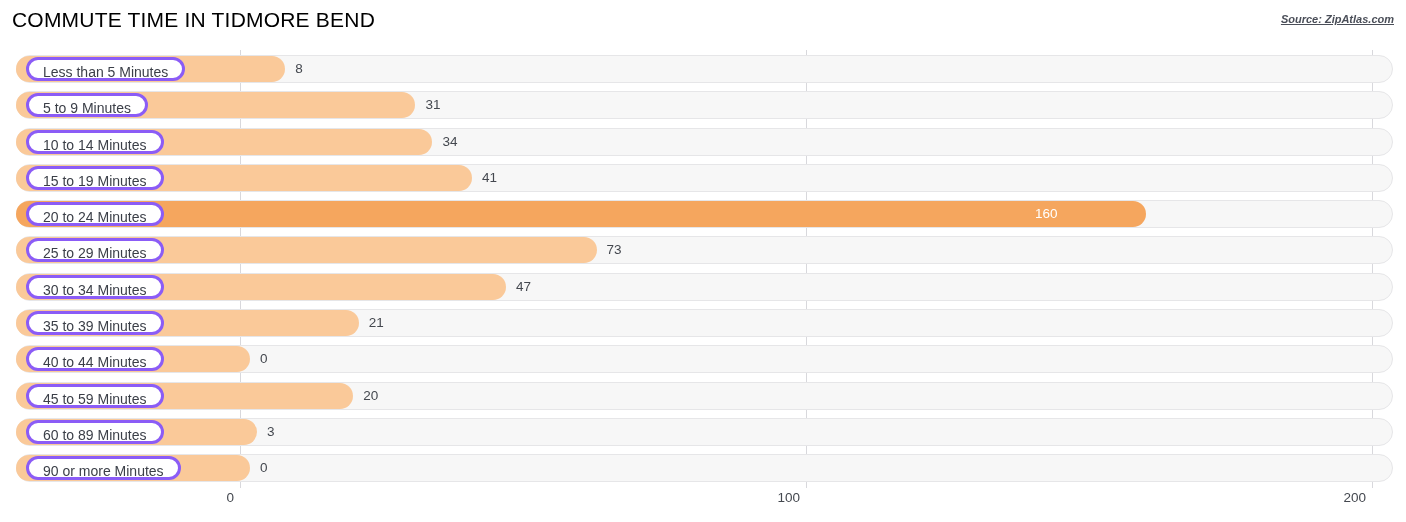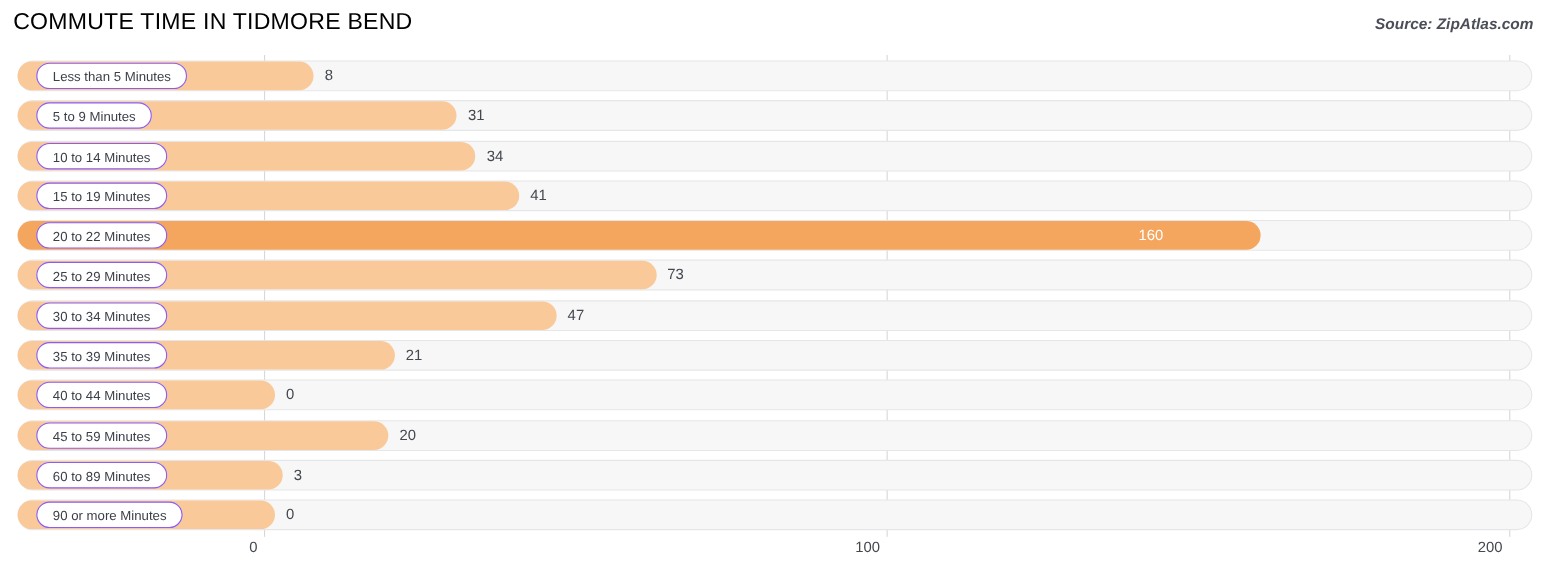--- a/index.html
+++ b/index.html
@@ -30,25 +30,26 @@
     font-size: 21px;
     color: #000000;
     letter-spacing: 0.2px;
     font-weight: 400;
     white-space: nowrap;
   }
   #chart-source {
     position: absolute;
     right: 12px;
     top: 13px;
-    font-size: 14px;
+    font-size: 11px;
     font-style: italic;
     font-weight: bold;
     color: #4a4e58;
     white-space: nowrap;
+    text-decoration: underline;
   }
 
   
   #plot {
     position: absolute;
     left: 0;
     top: 50px;
     width: 1406px;
     height: 438px;
   }
@@ -85,28 +86,28 @@
     box-sizing: border-box;
     border-radius: 13px;
     background: #fac999;
   }
   .bar.hi {
     background: #f5a65e;
   }
   .label-pill {
     position: absolute;
     top: 2px;
-    left: 33px;
+    left: 26px;
     height: 24px;
     line-height: 24px;
     padding: 0 14px;
     background: #ffffff;
-    border: 1px solid #8b5cf6;
+    border: 3px solid #8b5cf6;
     border-radius: 12px;
-    font-size: 12px;
+    font-size: 14px;
     color: #3b3f48;
     white-space: nowrap;
     box-sizing: border-box;
   }
   .val {
     position: absolute;
     top: 0;
     height: 28px;
     line-height: 28px;
     font-size: 13.5px;
@@ -166,21 +167,21 @@
       </div>
       <div class="row" style="top: 113.84px; width: 1406px;">
         <div class="track" style="width: 1377px;"></div>
         <div class="bar" title="15 to 19 Minutes: 41" style="width: 456.06px;"></div>
         <div class="label-pill">15 to 19 Minutes</div>
         <div class="val" style="left: 482.06px;">41</div>
       </div>
       <div class="row" style="top: 150.12px; width: 1406px;">
         <div class="track" style="width: 1377px;"></div>
         <div class="bar hi" title="20 to 24 Minutes: 160" style="width: 1129.6px;"></div>
-        <div class="label-pill">20 to 22 Minutes</div>
+        <div class="label-pill">20 to 24 Minutes</div>
         <div class="val inside" style="left: 1035px;">160</div>
       </div>
       <div class="row" style="top: 186.4px; width: 1112px;">
         <div class="track" style="width: 1377px;"></div>
         <div class="bar" title="25 to 29 Minutes: 63" style="width: 580.58px;"></div>
         <div class="label-pill">25 to 29 Minutes</div>
         <div class="val" style="left: 606.58px;">73</div>
       </div>
       <div class="row" style="top: 222.68px; width: 1406px;">
         <div class="track" style="width: 1377px;"></div>

